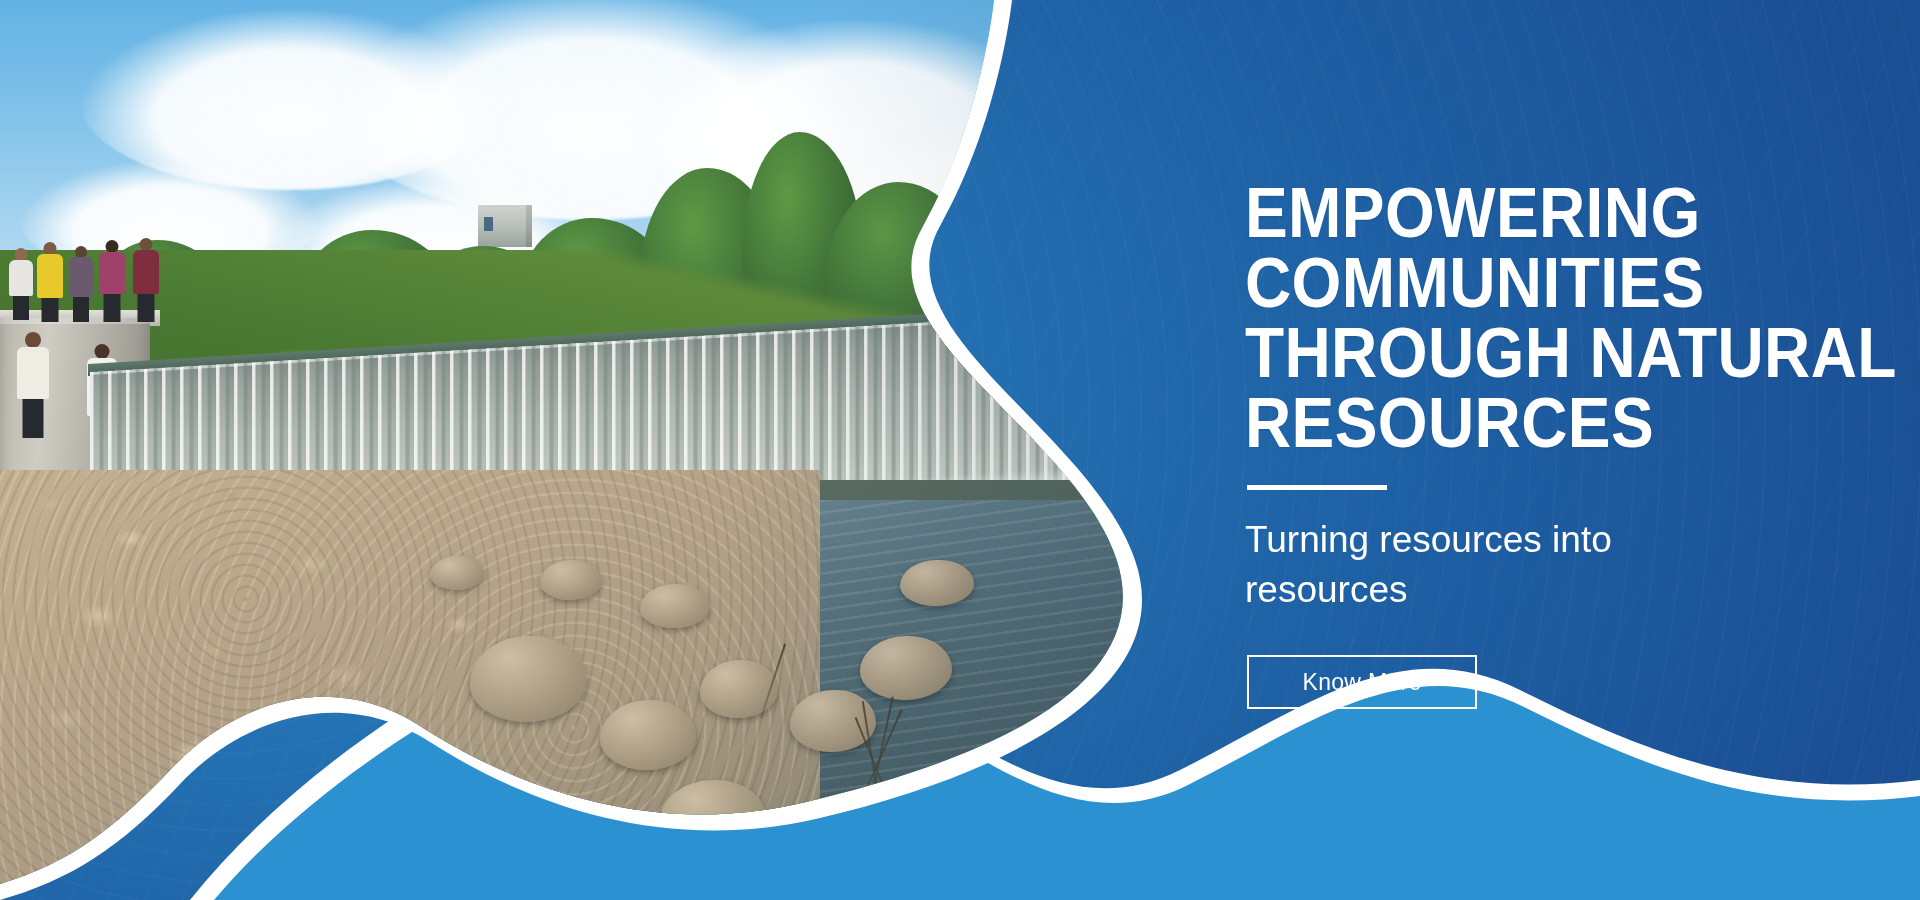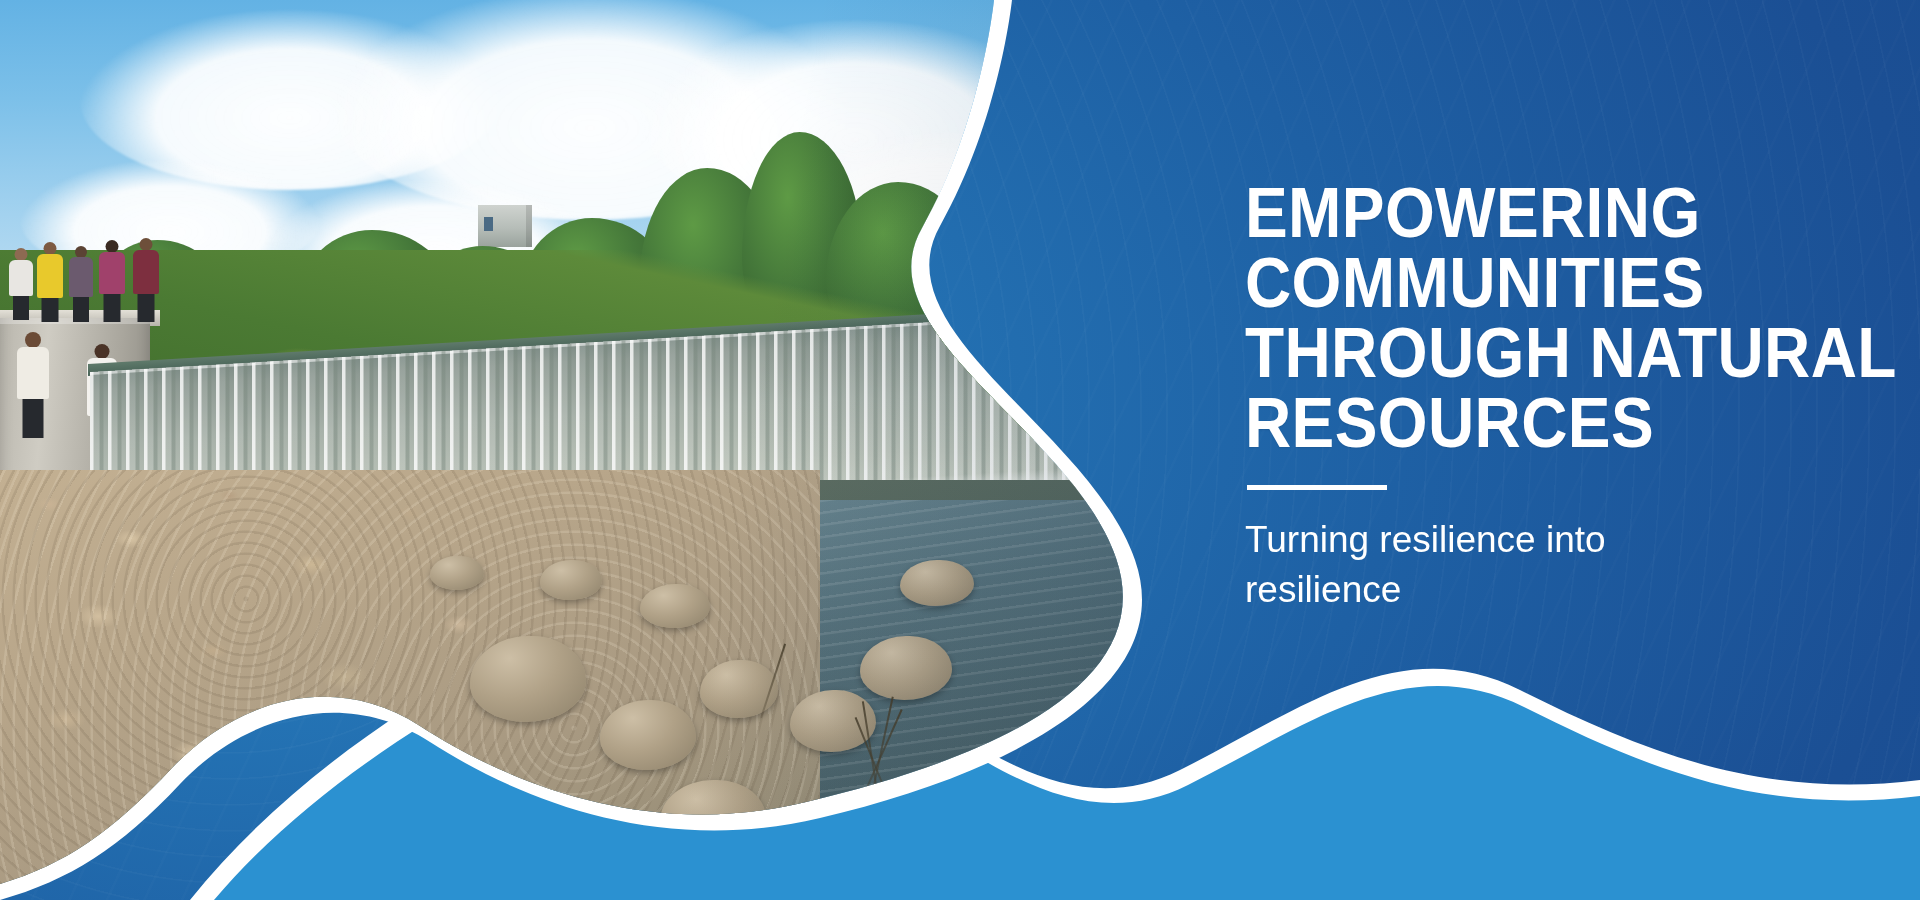--- a/index.html
+++ b/index.html
@@ -443,17 +443,18 @@
   <div class="content">
     <h1 class="headline">
       <span class="ln">EMPOWERING</span>
       <span class="ln">COMMUNITIES</span>
       <span class="ln">THROUGH NATURAL</span>
       <span class="ln">RESOURCES</span>
     </h1>
 
     <div class="divider"></div>
 
-    <p class="subhead">Turning resilience into resilience</p>
-
+    <p class="subhead">Turning resources into resources</p>
+
+    <a class="cta" href="#">Know More</a>
   </div>
 
 </div>
 
 </body></html>

